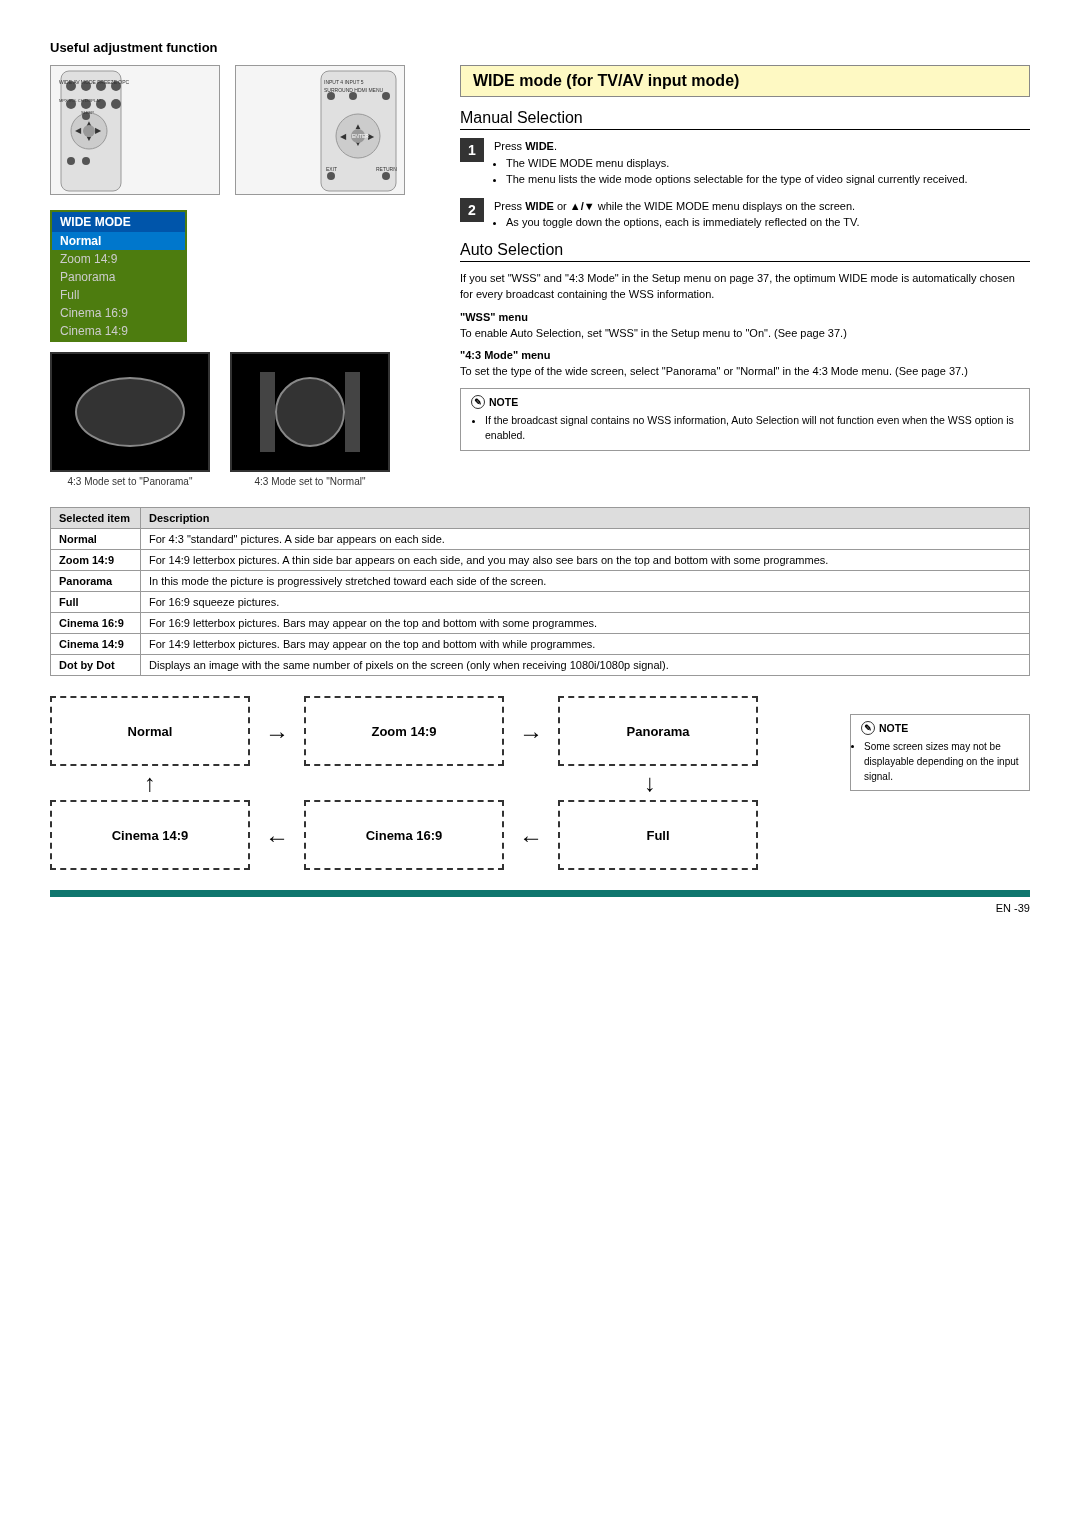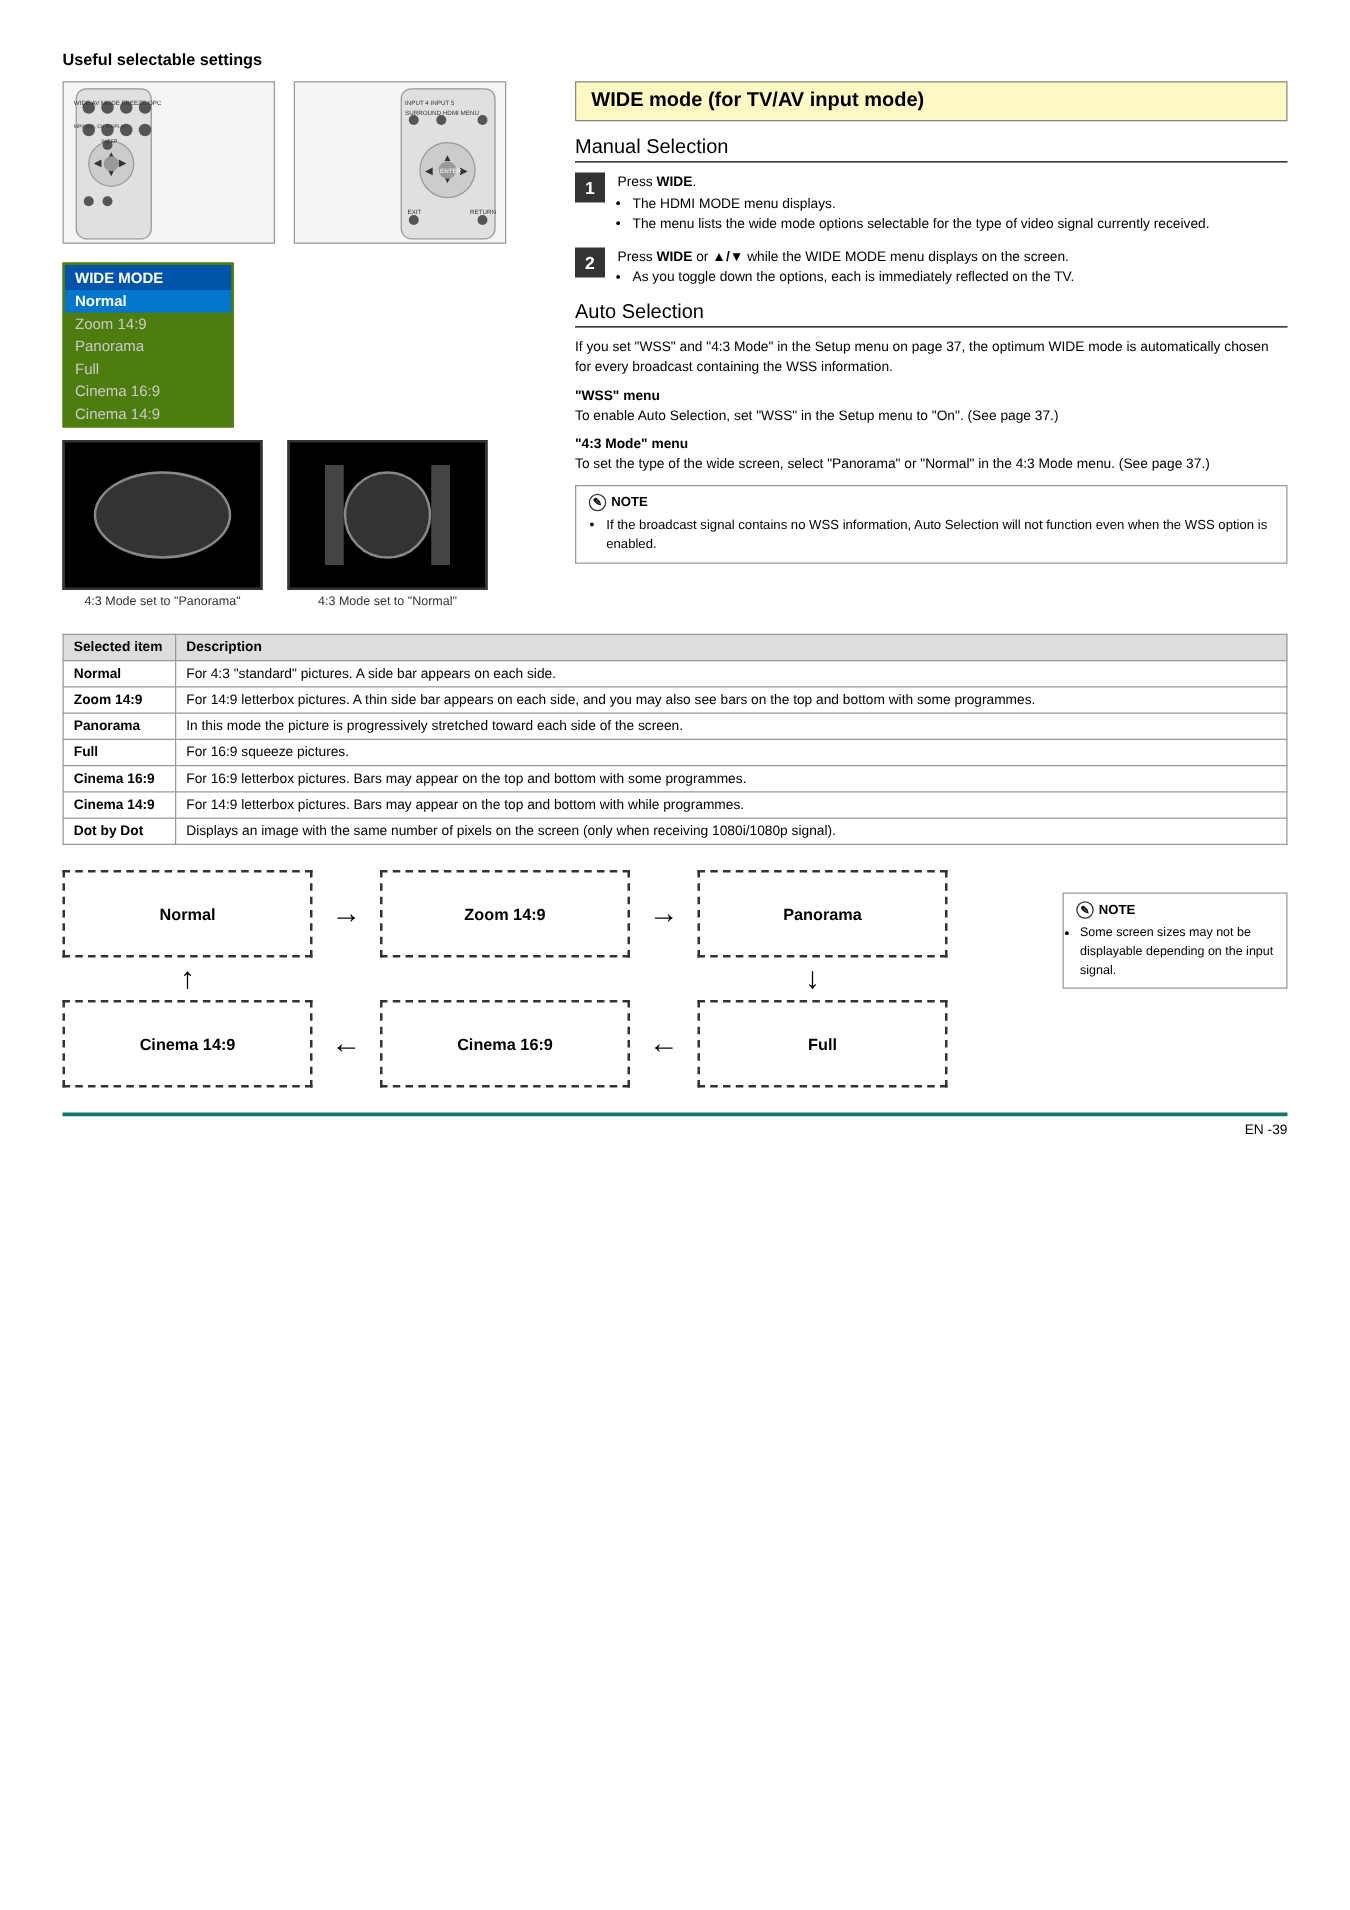--- a/index.html
+++ b/index.html
@@ -222,32 +222,32 @@
       color: #000;
       text-align: center;
       line-height: 1;
       padding: 5px 0;
     }
     
     .page-num {
       text-align: right;
       font-size: 11px;
       margin-top: 20px;
-      border-top: 3px solid #0f766e;
+      border-top: 7px solid #0f766e;
       padding-top: 5px;
     }
     
     b { font-weight: bold; }
   </style>
 </head>
 <body>
 
 <div class="page-content">
 
-  <div class="section-title">Useful selectable settings</div>
+  <div class="section-title">Useful adjustment function</div>
 
   <div class="two-col">
 
     <div class="left-col">
 
       <div class="remote-area">
 
         <div class="remote-img">
           <svg width="170" height="130" viewBox="0 0 170 130">
 
@@ -344,21 +344,21 @@
 
       <div class="wide-mode-title">WIDE mode (for TV/AV input mode)</div>
 
       <div class="subsection-title">Manual Selection</div>
 
       <div class="step">
         <div class="step-num">1</div>
         <div class="step-content">
           Press <b>WIDE</b>.
           <ul>
-            <li>The HDMI MODE menu displays.</li>
+            <li>The WIDE MODE menu displays.</li>
             <li>The menu lists the wide mode options selectable for the type of video signal currently received.</li>
           </ul>
         </div>
       </div>
 
       <div class="step">
         <div class="step-num">2</div>
         <div class="step-content">
           Press <b>WIDE</b> or <b>▲/▼</b> while the WIDE MODE menu displays on the screen.
           <ul>

